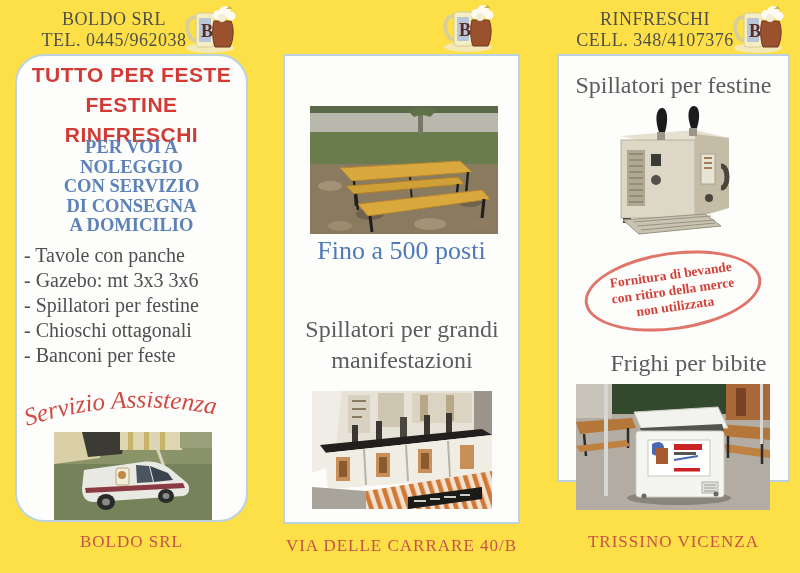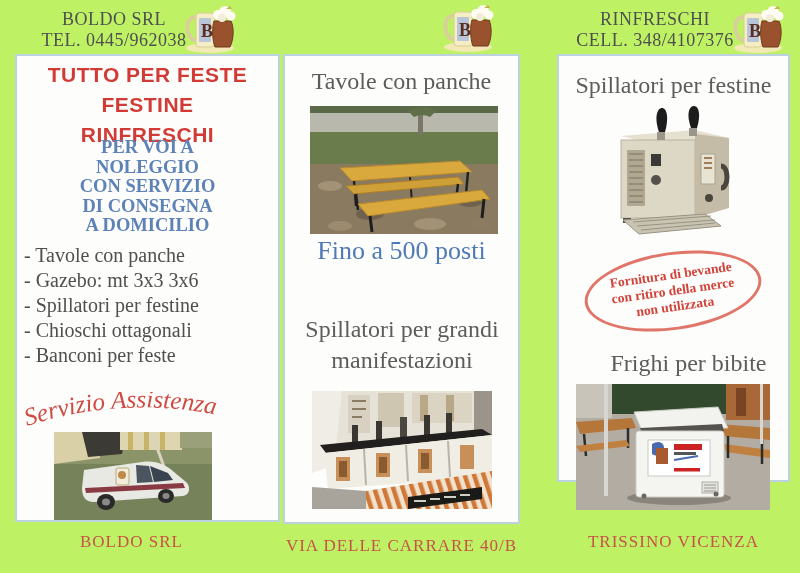--- a/index.html
+++ b/index.html
@@ -1,30 +1,30 @@
 <!DOCTYPE html>
 <html><head>
 <meta charset="utf-8">
 <style>
   html,body{margin:0;padding:0;background:#ffffff;}
   .sheet{
-    position:relative;width:800px;height:573px;background:#bef264;
+    position:relative;width:800px;height:573px;background:#fde047;
     font-family:"Liberation Serif",serif;overflow:hidden;
   }
   
   .hdr-text{position:absolute;text-align:center;color:#4f4f4f;font-size:18px;line-height:21px;letter-spacing:.5px;}
   .hdr-left{left:38px;top:9px;width:152px;}
   .hdr-right{left:575px;top:9px;width:160px;}
   .mug{position:absolute;width:56px;height:48px;}
   .mug1{left:182px;top:5px;}
   .mug2{left:440px;top:4px;}
   .mug3{left:730px;top:5px;}
   
   .panel{position:absolute;border:2px solid #bcd2de;background:#fdfdfb;box-sizing:border-box;}
-  .panel-left{left:15px;top:54px;width:265px;height:468px;}
+  .panel-left{left:15px;top:54px;width:233px;height:468px;border-radius:29px;}
   .panel-mid{left:283px;top:54px;width:237px;height:470px;}
   .panel-right{left:557px;top:54px;width:233px;height:428px;}
   
   .p1-red{position:absolute;top:4px;left:0;right:0;text-align:center;
     font-family:"Liberation Sans",sans-serif;font-weight:bold;font-size:21px;line-height:30px;color:#d23b35;letter-spacing:.5px;}
   .p1-blue{position:absolute;top:82px;left:0;right:0;text-align:center;
     font-weight:bold;font-size:18.5px;line-height:19.5px;color:#5d82b8;}
   .p1-list{position:absolute;top:187px;left:7px;right:0;
     font-size:20px;line-height:25px;color:#4f4f4f;}
   .p1-script{position:absolute;top:336px;left:2px;width:226px;height:40px;}
@@ -138,21 +138,20 @@
       <rect x="62" y="36" width="13" height="17" rx="2" fill="#f2ecda" stroke="#b8a87c" stroke-width="1"></rect>
       <circle cx="68" cy="43" r="4" fill="#c08a4a"></circle>
       <ellipse cx="52" cy="70" rx="9" ry="8" fill="#2a2a2a"></ellipse>
       <ellipse cx="52" cy="70" rx="4" ry="3.5" fill="#8a8a88"></ellipse>
       <ellipse cx="112" cy="64" rx="8" ry="7" fill="#2a2a2a"></ellipse>
       <ellipse cx="112" cy="64" rx="3.5" ry="3" fill="#8a8a88"></ellipse>
     </svg>
   </div>
 
   <div class="panel panel-mid">
-    <div class="p2-head1">Tavole con panche</div>
     <svg class="p2-photo1" viewBox="0 0 188 128">
       <rect width="188" height="128" fill="#8a7a60"></rect>
       <rect width="188" height="58" fill="#6a7c4c"></rect>
       <rect width="188" height="26" fill="#b8b8ac"></rect>
       <rect width="188" height="7" fill="#5a6a48"></rect>
       <rect x="108" y="5" width="5" height="23" fill="#7a7668"></rect>
       <path d="M98,5 q14,-8 28,0 l-6,6 q-8,-4 -16,0 Z" fill="#5f7048"></path>
       <ellipse cx="20" cy="80" rx="12" ry="5" fill="#a39276"></ellipse>
       <ellipse cx="60" cy="108" rx="14" ry="6" fill="#6e6150"></ellipse>
       <ellipse cx="120" cy="118" rx="16" ry="6" fill="#a39276"></ellipse>

